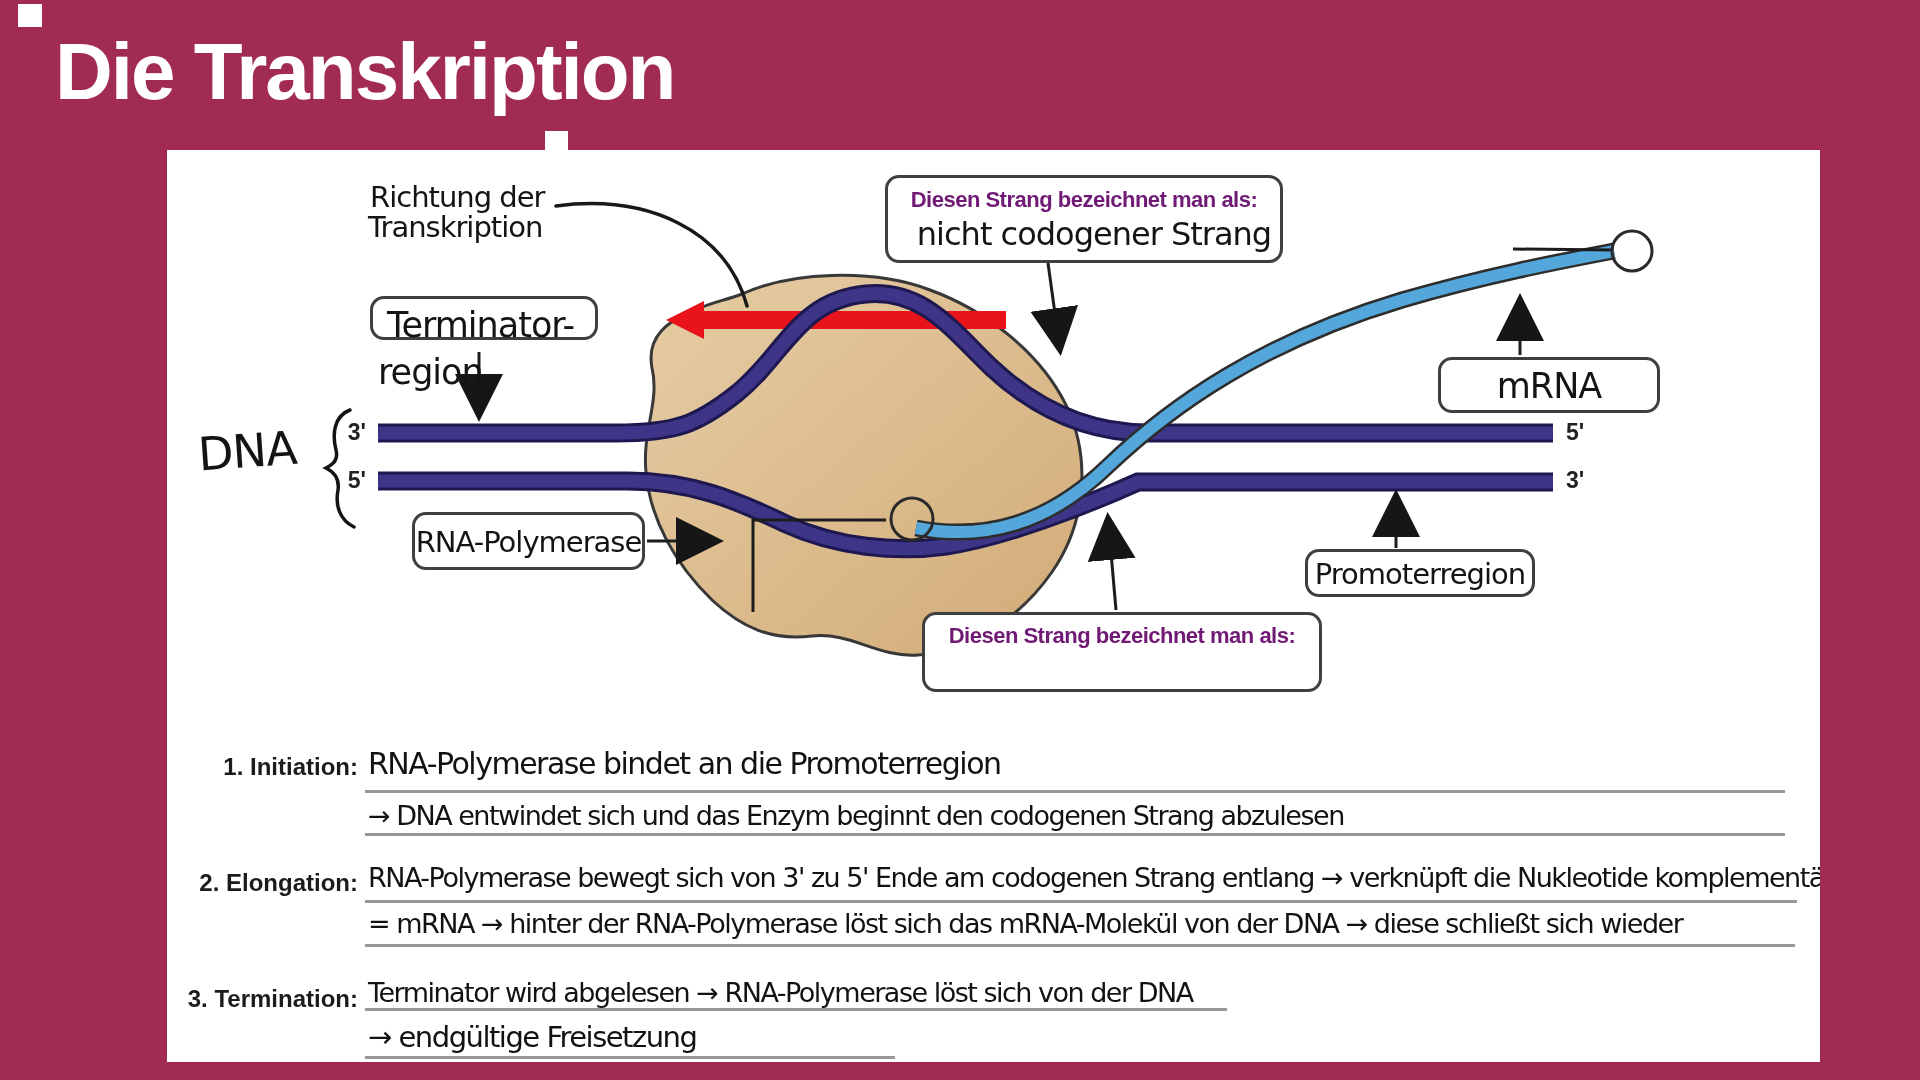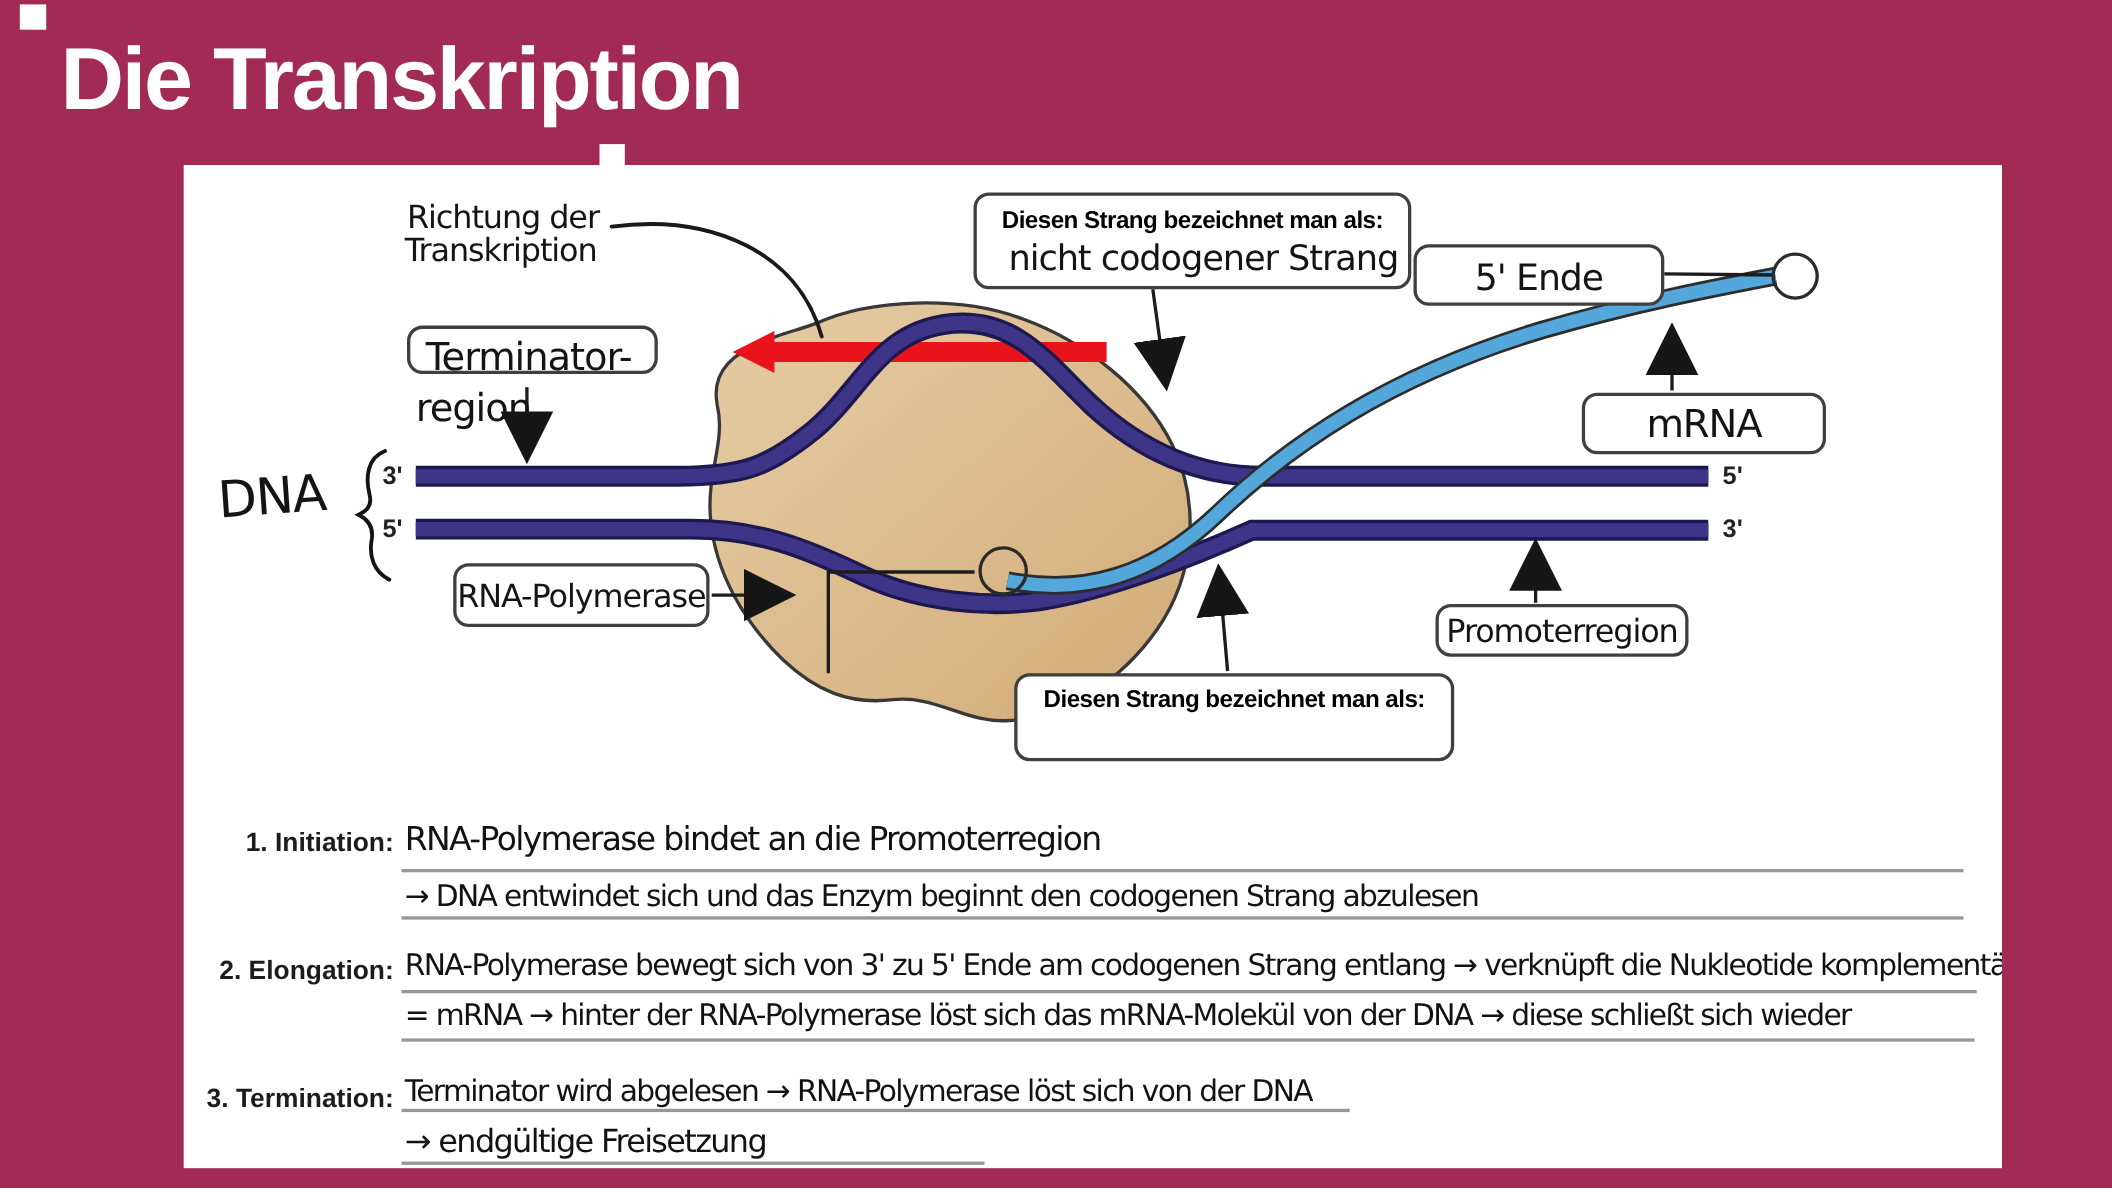--- a/index.html
+++ b/index.html
@@ -4,21 +4,21 @@
 <style>
   html,body{margin:0;padding:0;background:#a12b54;}
   .slide{position:relative;width:1920px;height:1080px;background:#a12b54;overflow:hidden;
          font-family:"Liberation Sans",sans-serif;}
   .title{position:absolute;left:55px;top:26px;color:#ffffff;font-size:80px;font-weight:bold;
          letter-spacing:-2px;white-space:nowrap;}
   .notch{position:absolute;background:#ffffff;}
   .panel{position:absolute;left:167px;top:150px;width:1653px;height:912px;background:#ffffff;overflow:hidden;}
   .art{position:absolute;left:0;top:0;pointer-events:none;}
   .hand{font-family:"DejaVu Sans",sans-serif;color:#141414;letter-spacing:-1px;}
-  .printed{font-family:"Liberation Sans",sans-serif;font-weight:bold;color:#000000;}
+  .printed{font-family:"Liberation Sans",sans-serif;font-weight:bold;color:#701a75;}
   .lblbox{position:absolute;background:#ffffff;border:3px solid #3f3f3f;border-radius:14px;
           box-sizing:border-box;text-align:center;}
   .free-label{position:absolute;white-space:nowrap;}
   
   .step-label{position:absolute;font-weight:bold;font-size:24px;color:#1c1c1c;
               display:flex;justify-content:flex-end;white-space:nowrap;}
   .note-line{position:absolute;font-size:27px;letter-spacing:-1.5px;white-space:nowrap;
              font-family:"DejaVu Sans",sans-serif;color:#121212;}
   .rule{position:absolute;height:0;border-top:3px solid #979797;}
   .endlbl{position:absolute;width:36px;font-size:23px;font-weight:bold;color:#222;
@@ -118,23 +118,20 @@
   <div class="lblbox" style="left:370px;top:296px;width:228px;height:44px;">
     <div class="hand" style="font-size:35px;text-align:left;padding:6px 0 0 14px;">Terminator-</div>
   </div>
   <div class="free-label hand" style="left:378px;top:352px;font-size:35px;">region</div>
 
   <div class="lblbox" style="left:885px;top:175px;width:398px;height:88px;">
     <div class="printed" style="font-size:22px;letter-spacing:-0.5px;margin-top:9px;">Diesen Strang bezeichnet man als:</div>
     <div class="hand" style="font-size:32px;margin-top:2px;padding-left:20px;">nicht codogener Strang</div>
   </div>
 
-  <div class="lblbox" style="left:1285px;top:222px;width:228px;height:56px;">
-    <div class="hand" style="font-size:33px;margin-top:8px;">5' Ende</div>
-  </div>
 
   <div class="lblbox" style="left:1438px;top:357px;width:222px;height:56px;">
     <div class="hand" style="font-size:35px;margin-top:6px;">mRNA</div>
   </div>
 
   <div class="free-label hand" style="left:198px;top:424px;font-size:46px;transform:rotate(-4deg);">DNA</div>
 
   <div class="lblbox" style="left:412px;top:512px;width:233px;height:58px;">
     <div class="hand" style="font-size:29px;margin-top:10px;">RNA-Polymerase</div>
   </div>

